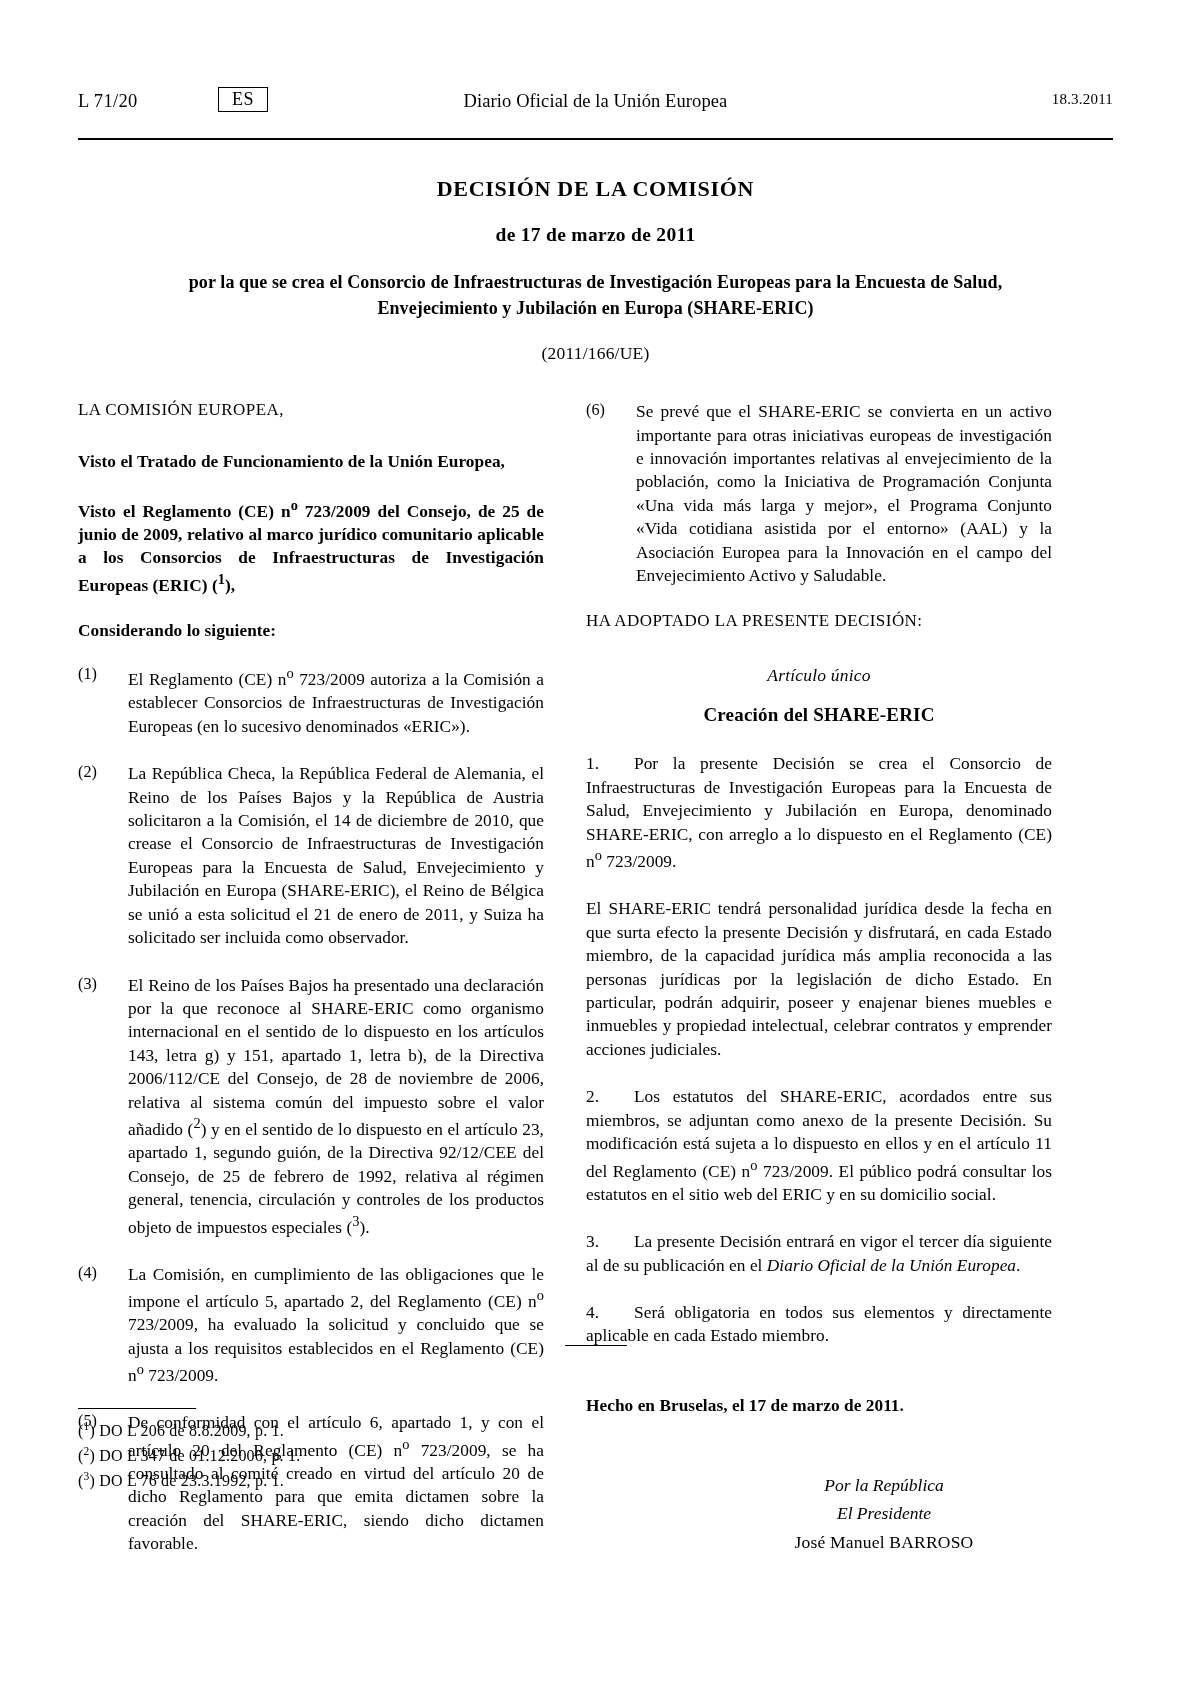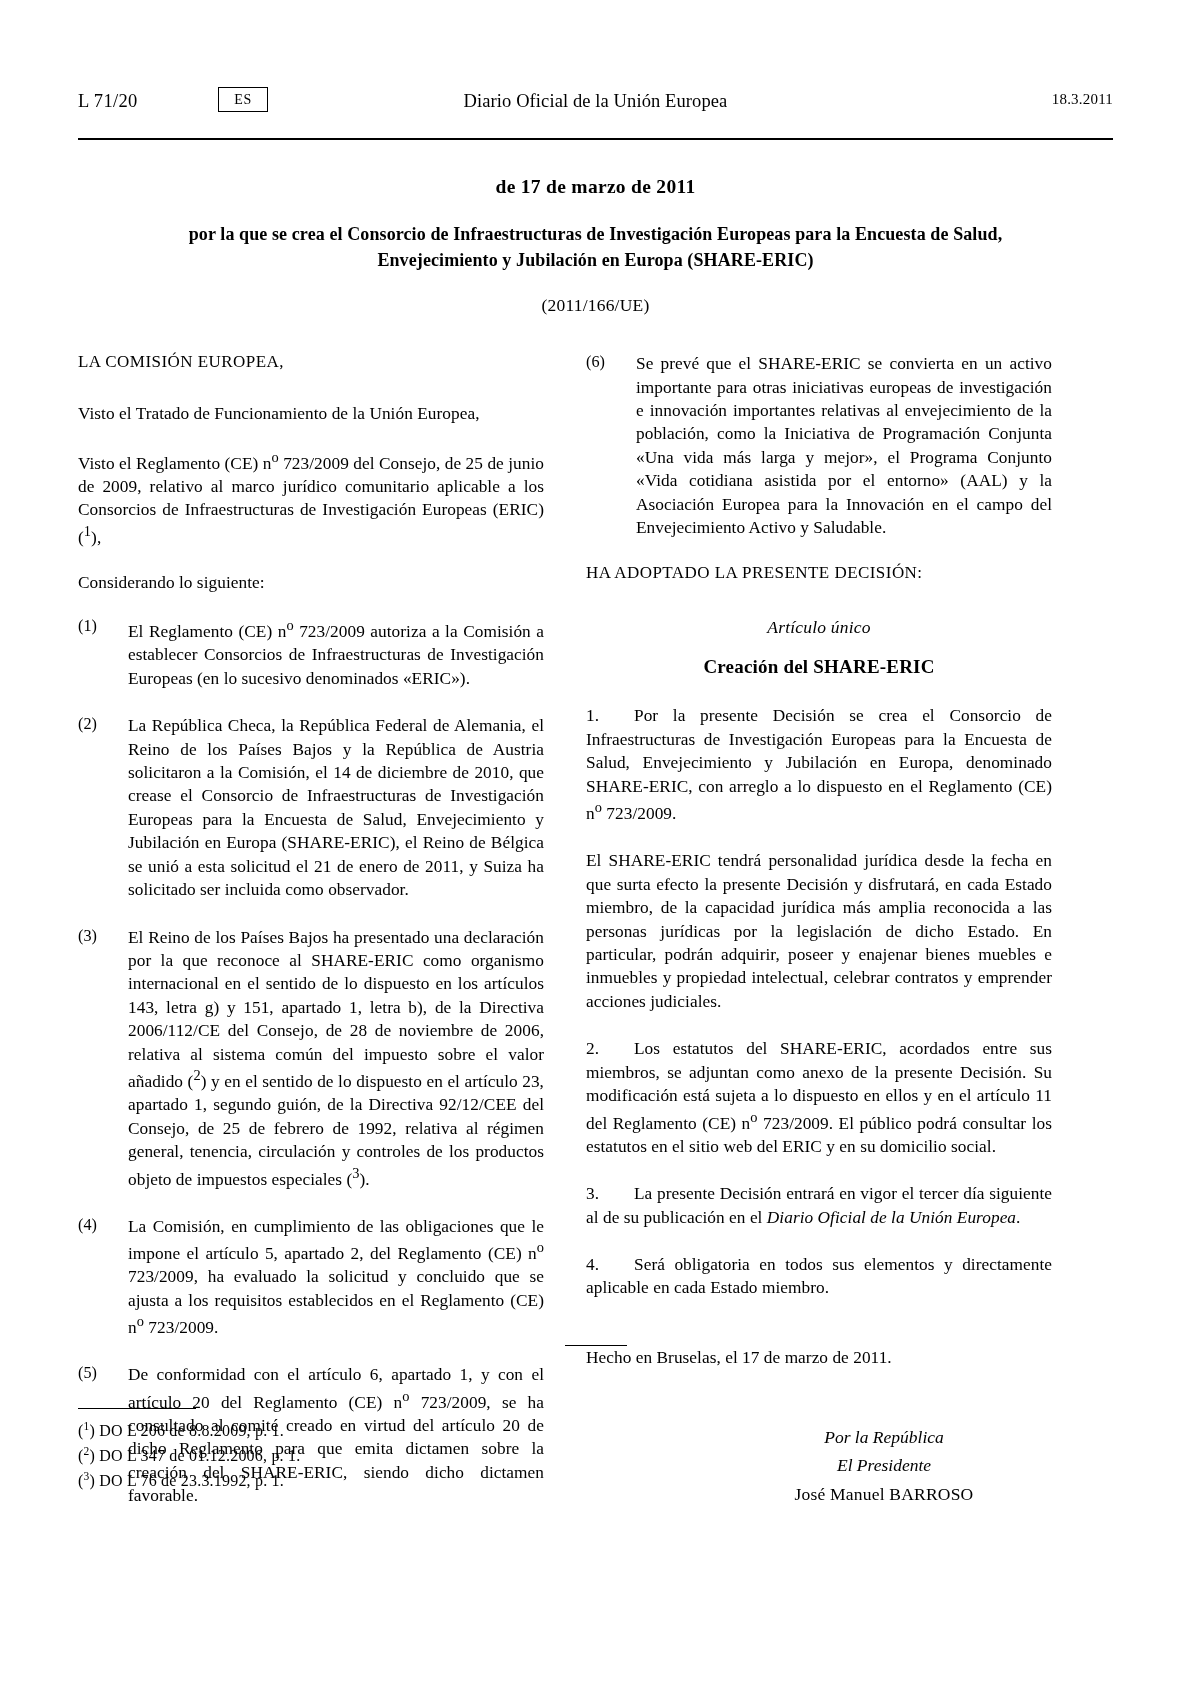--- a/index.html
+++ b/index.html
@@ -41,21 +41,21 @@
     white-space: nowrap;
   }
   .mast-lang {
     position: absolute;
     left: 140px;
     top: 5px;
     width: 48px;
     height: 23px;
     border: 1.6px solid #000;
     text-align: center;
-    font-size: 14px;
+    font-size: 18px;
     line-height: 23px;
     letter-spacing: .5px;
   }
   .mast-title {
     position: absolute;
     left: 0; right: 0;
     top: 9px;
     text-align: center;
     font-size: 18.5px;
     letter-spacing: .1px;
@@ -121,20 +121,21 @@
   .col-right { left: 508px; }
 
   .para {
     font-size: 17.3px;
     line-height: 1.355;
     text-align: justify;
     text-justify: inter-word;
     margin: 0 0 22px 0;
     letter-spacing: .05px;
     hyphens: none;
+    font-weight: bold;
   }
 
   
   .recital {
     position: relative;
     padding-left: 50px;
     font-size: 17.3px;
     line-height: 1.355;
     text-align: justify;
     margin: 0 0 24px 0;
@@ -236,20 +237,21 @@
 
   <div class="masthead">
     <div class="mast-ref">L 71/20</div>
     <div class="mast-lang">ES</div>
     <div class="mast-title">Diario Oficial de la Unión Europea</div>
     <div class="mast-date">18.3.2011</div>
     <div class="mast-rule"></div>
   </div>
 
   <div class="doc-title">
+    <div class="t1">DECISIÓN DE LA COMISIÓN</div>
     <div class="t2">de 17 de marzo de 2011</div>
     <div class="t3">por la que se crea el Consorcio de Infraestructuras de Investigación Europeas para la Encuesta de Salud, Envejecimiento y Jubilación en Europa (SHARE-ERIC)</div>
     <div class="t4">(2011/166/UE)</div>
   </div>
 
   <div class="columns">
 
     <div class="col col-left">
 
       <div class="smallcaps-line">LA COMISIÓN EUROPEA,</div>

